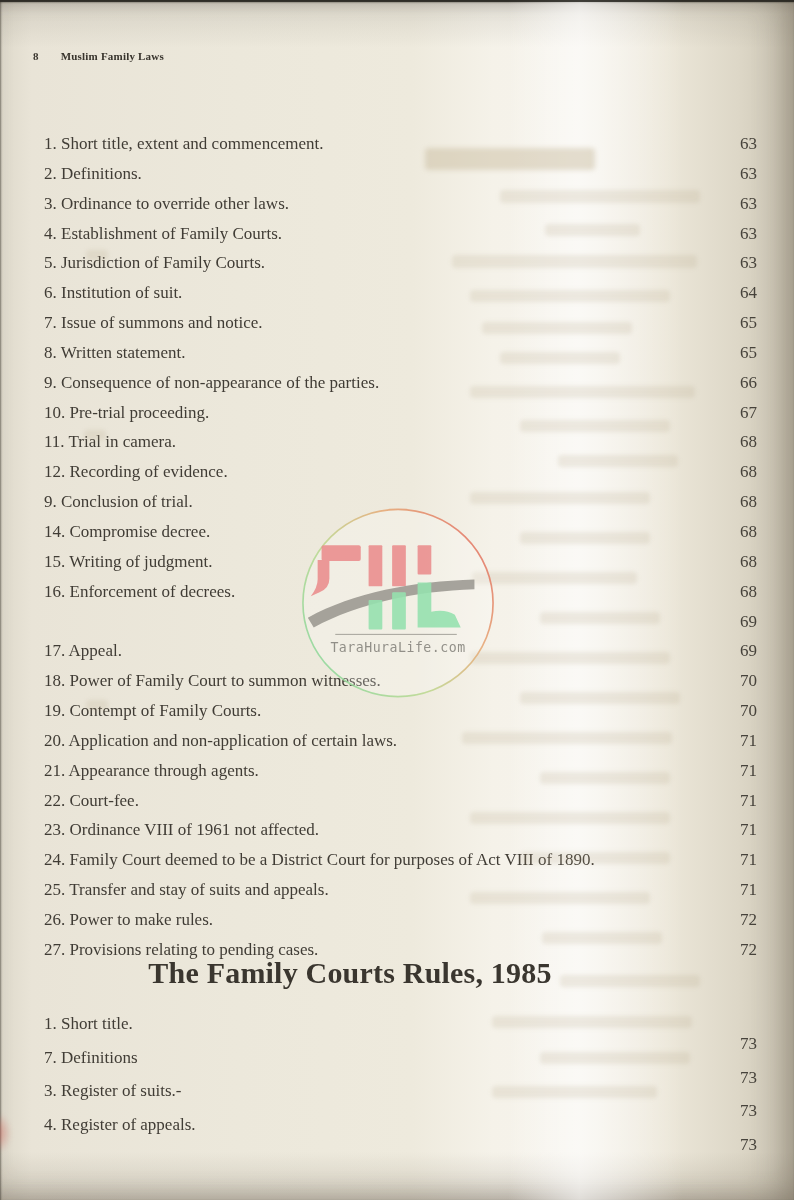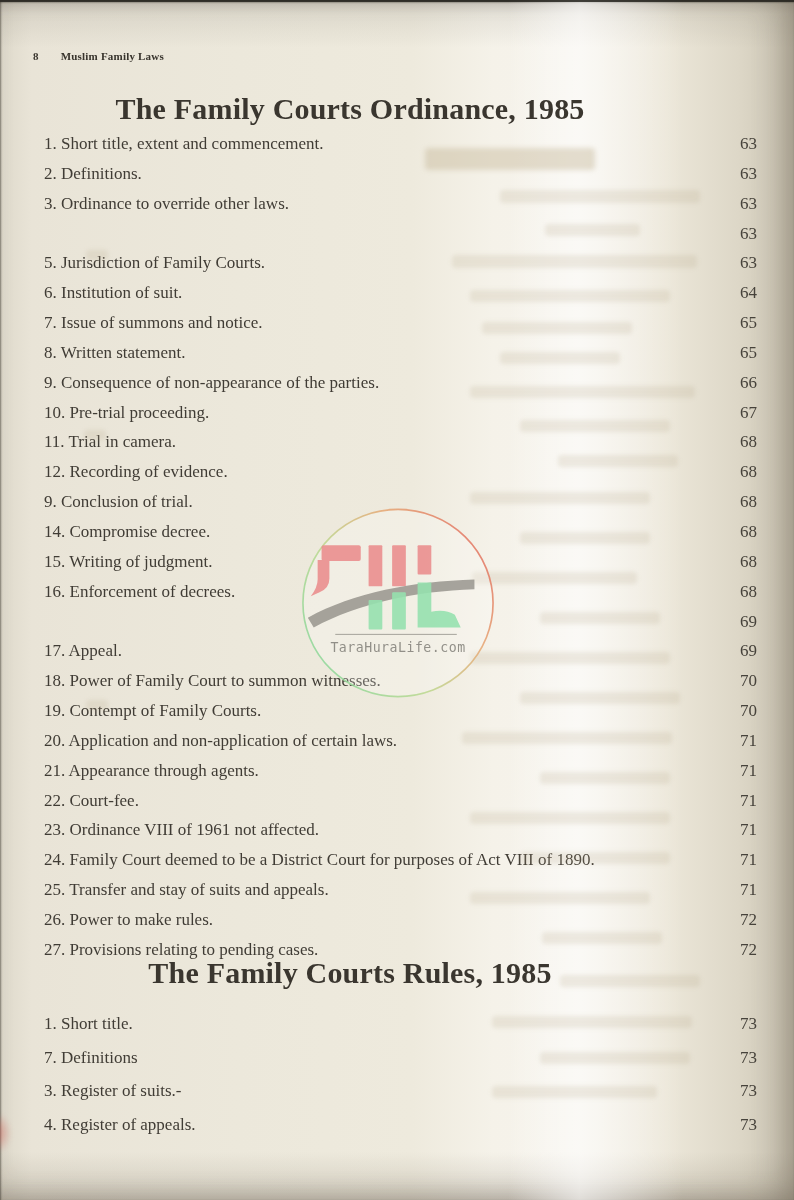--- a/index.html
+++ b/index.html
@@ -37,21 +37,21 @@
     font-size:30px;font-weight:bold;color:#3a362f;letter-spacing:.2px;
   }
   #title-ordinance{top:92px;}
   #title-rules{top:956px;}
 
   .rows{position:absolute;left:44px;right:37px;}
   #rows-ordinance{top:134px;}
   #rows-rules{top:1014px;}
   .row{display:flex;align-items:baseline;}
   #rows-ordinance .row{height:29.85px;}
-  #rows-rules .row{height:33.5px;}
+  #rows-rules .row{height:33.5px;flex-direction:column;}
   .row .lab{font-size:17px;white-space:nowrap;color:#403c35;}
   .row .pg{margin-left:auto;font-size:17px;color:#46423b;}
 
   
   .watermark{position:absolute;left:300px;top:506px;width:196px;height:196px;opacity:.85;pointer-events:none;}
   .watermark svg{display:block;width:100%;height:100%;}
 
   
   .ghost{position:absolute;border-radius:4px;filter:blur(2px);pointer-events:none;
          background:rgba(178,163,133,.20);}
@@ -65,35 +65,35 @@
 
 <div class="page">
 
   <div class="light-band"></div>
   <div class="edge-top-line"></div>
 
   <div class="running-head">
     <span class="num">8</span><span>Muslim Family Laws</span>
   </div>
 
-  <h1 class="sec-title" id="title-ordinance">The Family Courts Ordinance, 1985</h1>
   <div class="rows" id="rows-ordinance">
       <div class="row">
         <span class="lab">1. Short title, extent and commencement.</span>
         <span class="pg">63</span>
       </div>
       <div class="row">
         <span class="lab">2. Definitions.</span>
         <span class="pg">63</span>
       </div>
       <div class="row">
         <span class="lab">3. Ordinance to override other laws.</span>
         <span class="pg">63</span>
       </div>
       <div class="row">
+        <span class="lab">4. Establishment of Family Courts.</span>
         <span class="pg">63</span>
       </div>
       <div class="row">
         <span class="lab">5. Jurisdiction of Family Courts.</span>
         <span class="pg">63</span>
       </div>
       <div class="row">
         <span class="lab">6. Institution of suit.</span>
         <span class="pg">64</span>
       </div>

